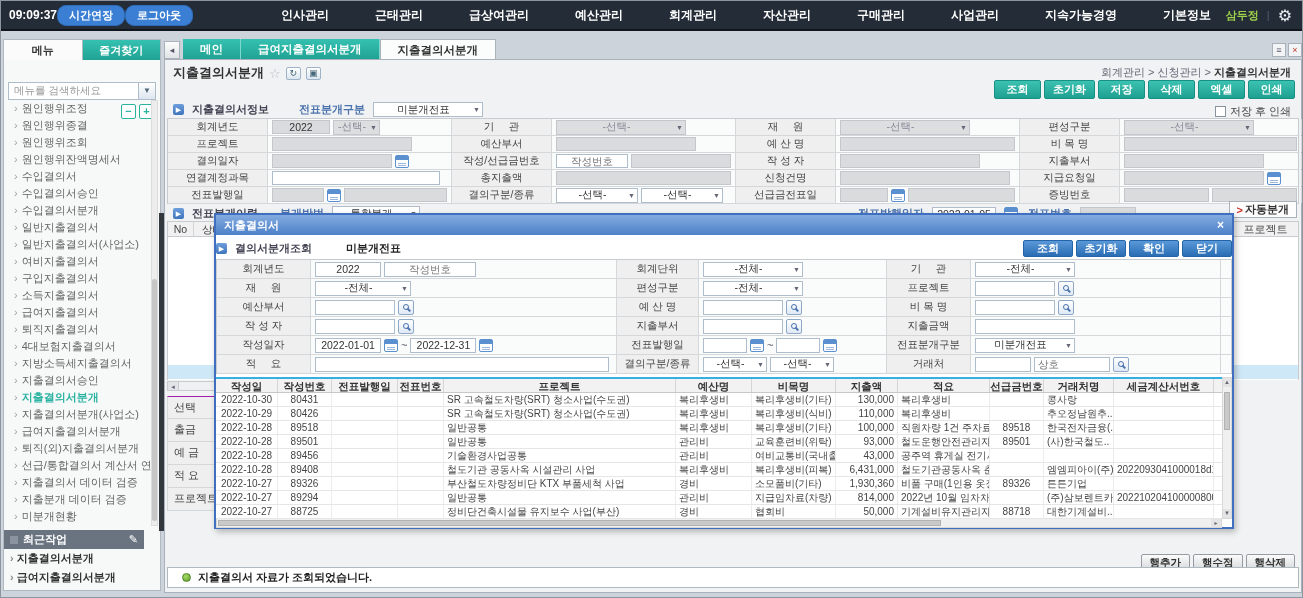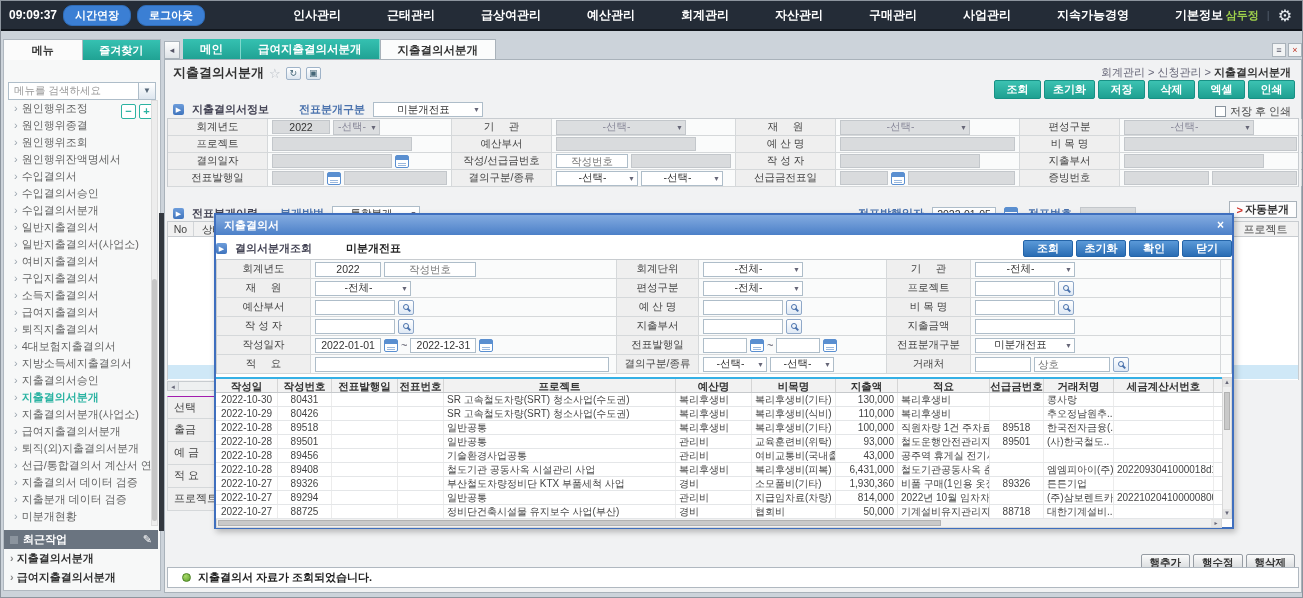--- a/index.html
+++ b/index.html
@@ -1,21 +1,21 @@
 <!DOCTYPE html>
 <html><head>
 <meta charset="utf-8">
 <style>
 *{box-sizing:border-box;margin:0;padding:0;font-family:"Liberation Sans","DejaVu Sans",sans-serif}
 html,body{width:1303px;height:598px}
 body{position:relative;background:#ccd3da;overflow:hidden;font-size:11px;color:#333;border:1px solid #8d959e}
 
 #topbar{position:absolute;left:0;top:0;width:1303px;height:30px;background:#242c37;display:flex;align-items:center;color:#fff;border-bottom:2px solid #11161d}
 #clock{font-weight:bold;font-size:12px;margin-left:8px}
-.pill{background:#3b7fd4;border:1px solid #2f6cb8;color:#fff;border-radius:9px;font-size:11px;padding:2px 11px;margin-left:6px;cursor:pointer;font-weight:bold}
+.pill{background:#3b7fd4;border:1px solid #2f6cb8;color:#fff;border-radius:9px;font-size:11px;padding:2px 11px;cursor:pointer;font-weight:bold}
 #topmenu{display:flex;gap:46px;margin-left:88px;font-weight:bold;font-size:12px}
 .topmenu-item{cursor:pointer;white-space:nowrap}
 #topbar-right{margin-left:auto;display:flex;align-items:center;gap:8px;margin-right:12px}
 #username{color:#9ed04b;font-weight:bold}
 .vsep{color:#55606e}
 .gear{font-size:16px;cursor:pointer;color:#e8edf2}
 
 #sidebar{position:absolute;left:2px;top:38px;width:158px;height:552px;background:#f7f8f8;border:1px solid #b0b8c0}
 #side-tabs{display:flex;height:20px}
 .side-tab{flex:1;text-align:center;height:20px;line-height:20px;font-weight:bold;cursor:pointer}
@@ -25,21 +25,21 @@
 #side-search .box{flex:1;border:1px solid #aebdc9;background:#fff;color:#999;display:flex;align-items:center;padding-left:5px;font-size:10.5px}
 #side-search .dd{width:17px;border:1px solid #aebdc9;border-left:none;background:linear-gradient(#fff,#dde6ef);text-align:center;line-height:16px;font-size:8px;color:#567;cursor:pointer}
 #side-pm{display:flex;justify-content:flex-end;gap:3px;margin:4px 6px 0 0}
 .pm{width:15px;height:15px;border:1px solid #2bb3a2;color:#2bb3a2;background:#fff;text-align:center;line-height:13px;font-weight:bold;border-radius:2px;cursor:pointer}
 #side-list{position:absolute;left:0;top:60px;right:9px;height:426px;overflow:hidden;padding-left:10px}
 .side-item{height:17px;line-height:17px;color:#666;cursor:pointer;white-space:nowrap;overflow:hidden}
 .side-item .li-arrow{color:#9aa4ad;margin-right:4px}
 .side-item.active .li-txt{color:#2bb3a2;font-weight:bold}
 #side-scroll{position:absolute;right:2px;top:60px;width:7px;height:426px;background:#ededed;border:1px solid #dcdcdc}
 #side-scroll .thumb{position:absolute;left:0;right:0;top:42%;height:57%;background:#c6c6c6;border-radius:3px}
-#recent-hdr{position:absolute;left:0;right:2px;top:490px;height:19px;background:#6a7480;color:#fff;font-weight:bold;display:flex;align-items:center;padding:0 6px}
+#recent-hdr{position:absolute;left:0;right:16px;top:490px;height:19px;background:#6a7480;color:#fff;font-weight:bold;display:flex;align-items:center;padding:0 6px}
 #recent-hdr .sq{width:8px;height:8px;background:#8b949e;margin-right:5px}
 #recent-hdr .eraser{margin-left:auto;cursor:pointer;font-size:11px}
 #recent-list{position:absolute;left:0;right:0;top:509px}
 .recent-item{height:19px;line-height:19px;padding-left:6px;font-weight:bold;color:#333;cursor:pointer}
 .recent-item .li-arrow{color:#888;margin-right:3px}
 
 #main{position:absolute;left:163px;top:38px;width:1138px;height:554px}
 #tabbar{display:flex;height:20px;align-items:flex-end}
 .backbtn{width:16px;height:18px;border:1px solid #a9b2ba;background:linear-gradient(#fdfdfd,#dfe4e8);text-align:center;line-height:16px;font-size:9px;color:#556;margin-right:3px;cursor:pointer}
 .mtab{background:linear-gradient(#35c1b1,#20a294);color:#fff;font-weight:bold;font-size:11.5px;padding:0 17px;height:20px;line-height:20px;border-right:1px solid #7fd8cd;cursor:pointer}
@@ -318,20 +318,39 @@
           <div class="flabel" style="width: 100px;">작 성 자</div>
           <div class="ffield" style="width: 184px;">
             <input type="text" class="in dis" readonly="" style="width: 140px;">
           </div>
           <div class="flabel" style="width: 100px;">지출부서</div>
           <div class="ffield" style="width: 182px;">
             <input type="text" class="in dis" readonly="" style="width: 140px;">
           </div>
         </div>
         <div class="frow">
+          <div class="flabel" style="width: 100px;">연결계정과목</div>
+          <div class="ffield" style="width: 184px;">
+            <input type="text" class="in" style="width: 168px;">
+          </div>
+          <div class="flabel" style="width: 100px;">총지출액</div>
+          <div class="ffield" style="width: 184px;">
+            <input type="text" class="in dis fill" readonly="" style="">
+          </div>
+          <div class="flabel" style="width: 100px;">신청건명</div>
+          <div class="ffield" style="width: 184px;">
+            <input type="text" class="in dis" readonly="" style="width: 170px;">
+          </div>
+          <div class="flabel" style="width: 100px;">지급요청일</div>
+          <div class="ffield" style="width: 182px;">
+            <input type="text" class="in dis" readonly="" style="width: 140px;">
+            <span class="calbtn"></span>
+          </div>
+        </div>
+        <div class="frow">
           <div class="flabel" style="width: 100px;">전표발행일</div>
           <div class="ffield" style="width: 184px;">
             <input type="text" class="in dis" readonly="" style="width: 52px;">
             <span class="calbtn"></span>
             <input type="text" class="in dis fill" readonly="" style="">
           </div>
           <div class="flabel" style="width: 100px;">결의구분/종류</div>
           <div class="ffield" style="width: 184px;">
             <span class="sel" style="width: 82px;">
               <span class="sel-txt">-선택-</span>

